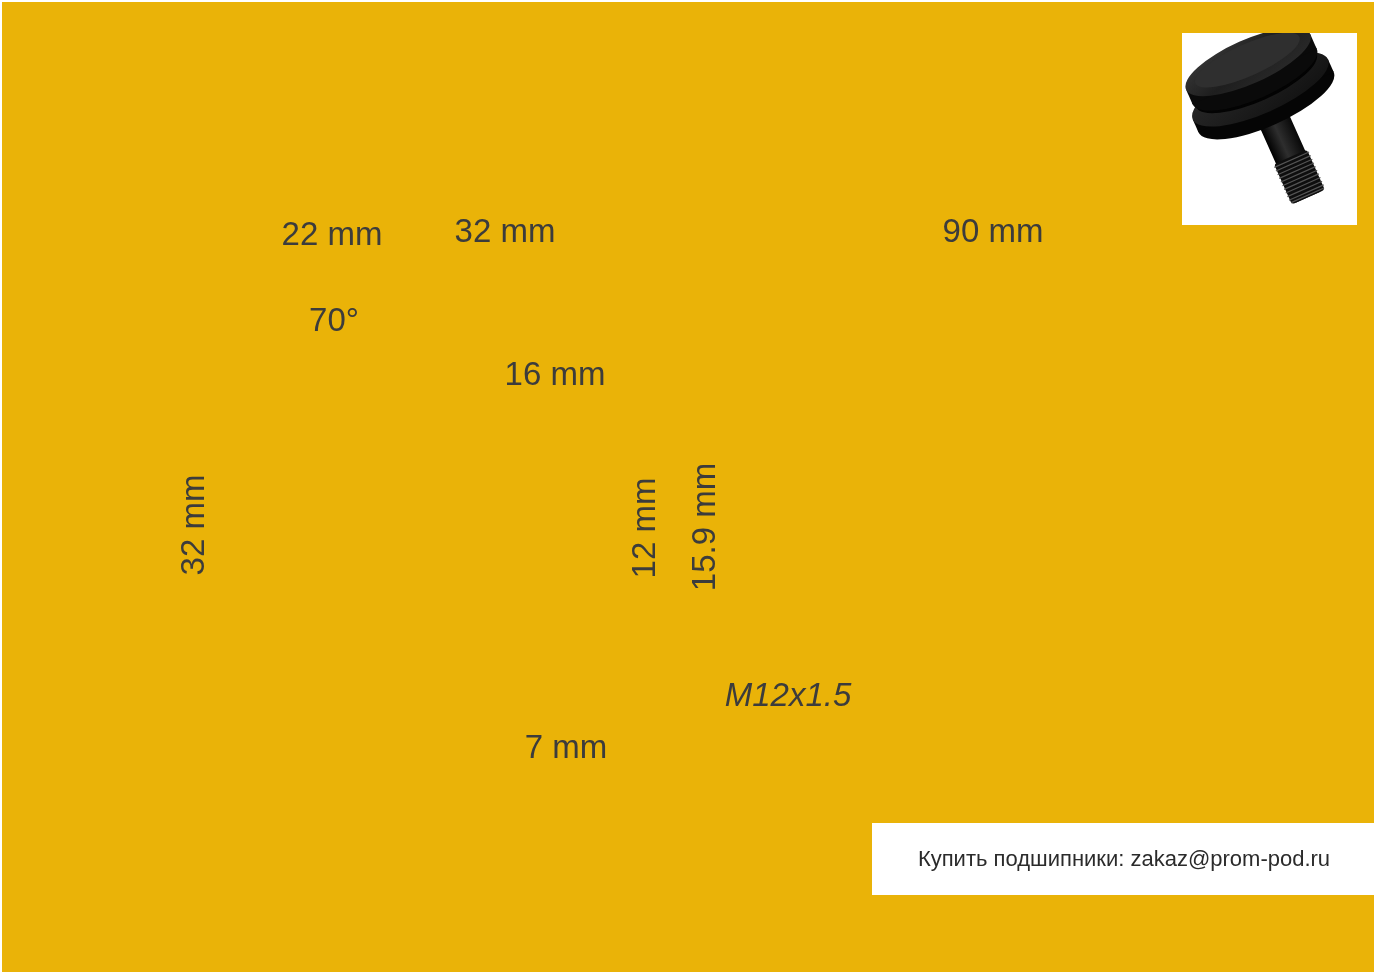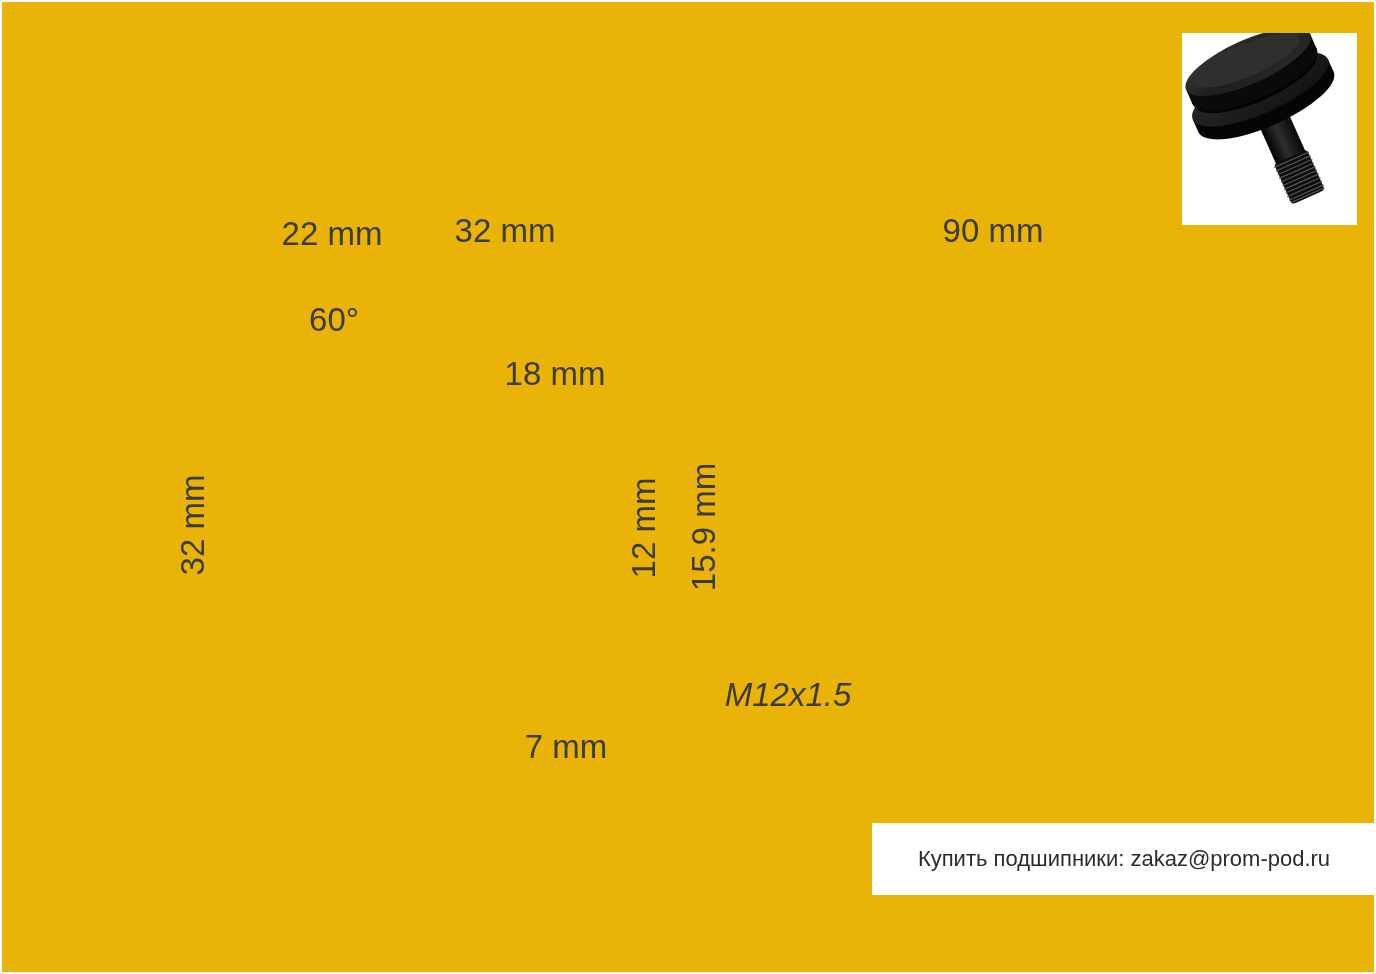--- a/index.html
+++ b/index.html
@@ -46,22 +46,22 @@
   }
 </style>
 </head>
 <body>
 
 <div class="stage">
 
   <div class="dim" style="left:330px;top:231px;">22 mm</div>
   <div class="dim" style="left:503px;top:228px;">32 mm</div>
   <div class="dim" style="left:991px;top:228px;">90 mm</div>
-  <div class="dim" style="left:332px;top:317px;">60°</div>
-  <div class="dim" style="left:553px;top:371px;">18 mm</div>
+  <div class="dim" style="left:332px;top:317px;">70°</div>
+  <div class="dim" style="left:553px;top:371px;">16 mm</div>
 
   <div class="dim vertical" style="left:190px;top:523px;">32 mm</div>
   <div class="dim vertical" style="left:641px;top:526px;">12 mm</div>
   <div class="dim vertical" style="left:701px;top:525px;">15.9 mm</div>
 
   <div class="dim" style="left:786px;top:692px;font-style:italic;">M12x1.5</div>
   <div class="dim" style="left:564px;top:744px;">7 mm</div>
 
   <div class="photo-box">
     <svg viewBox="0 0 175 192">

